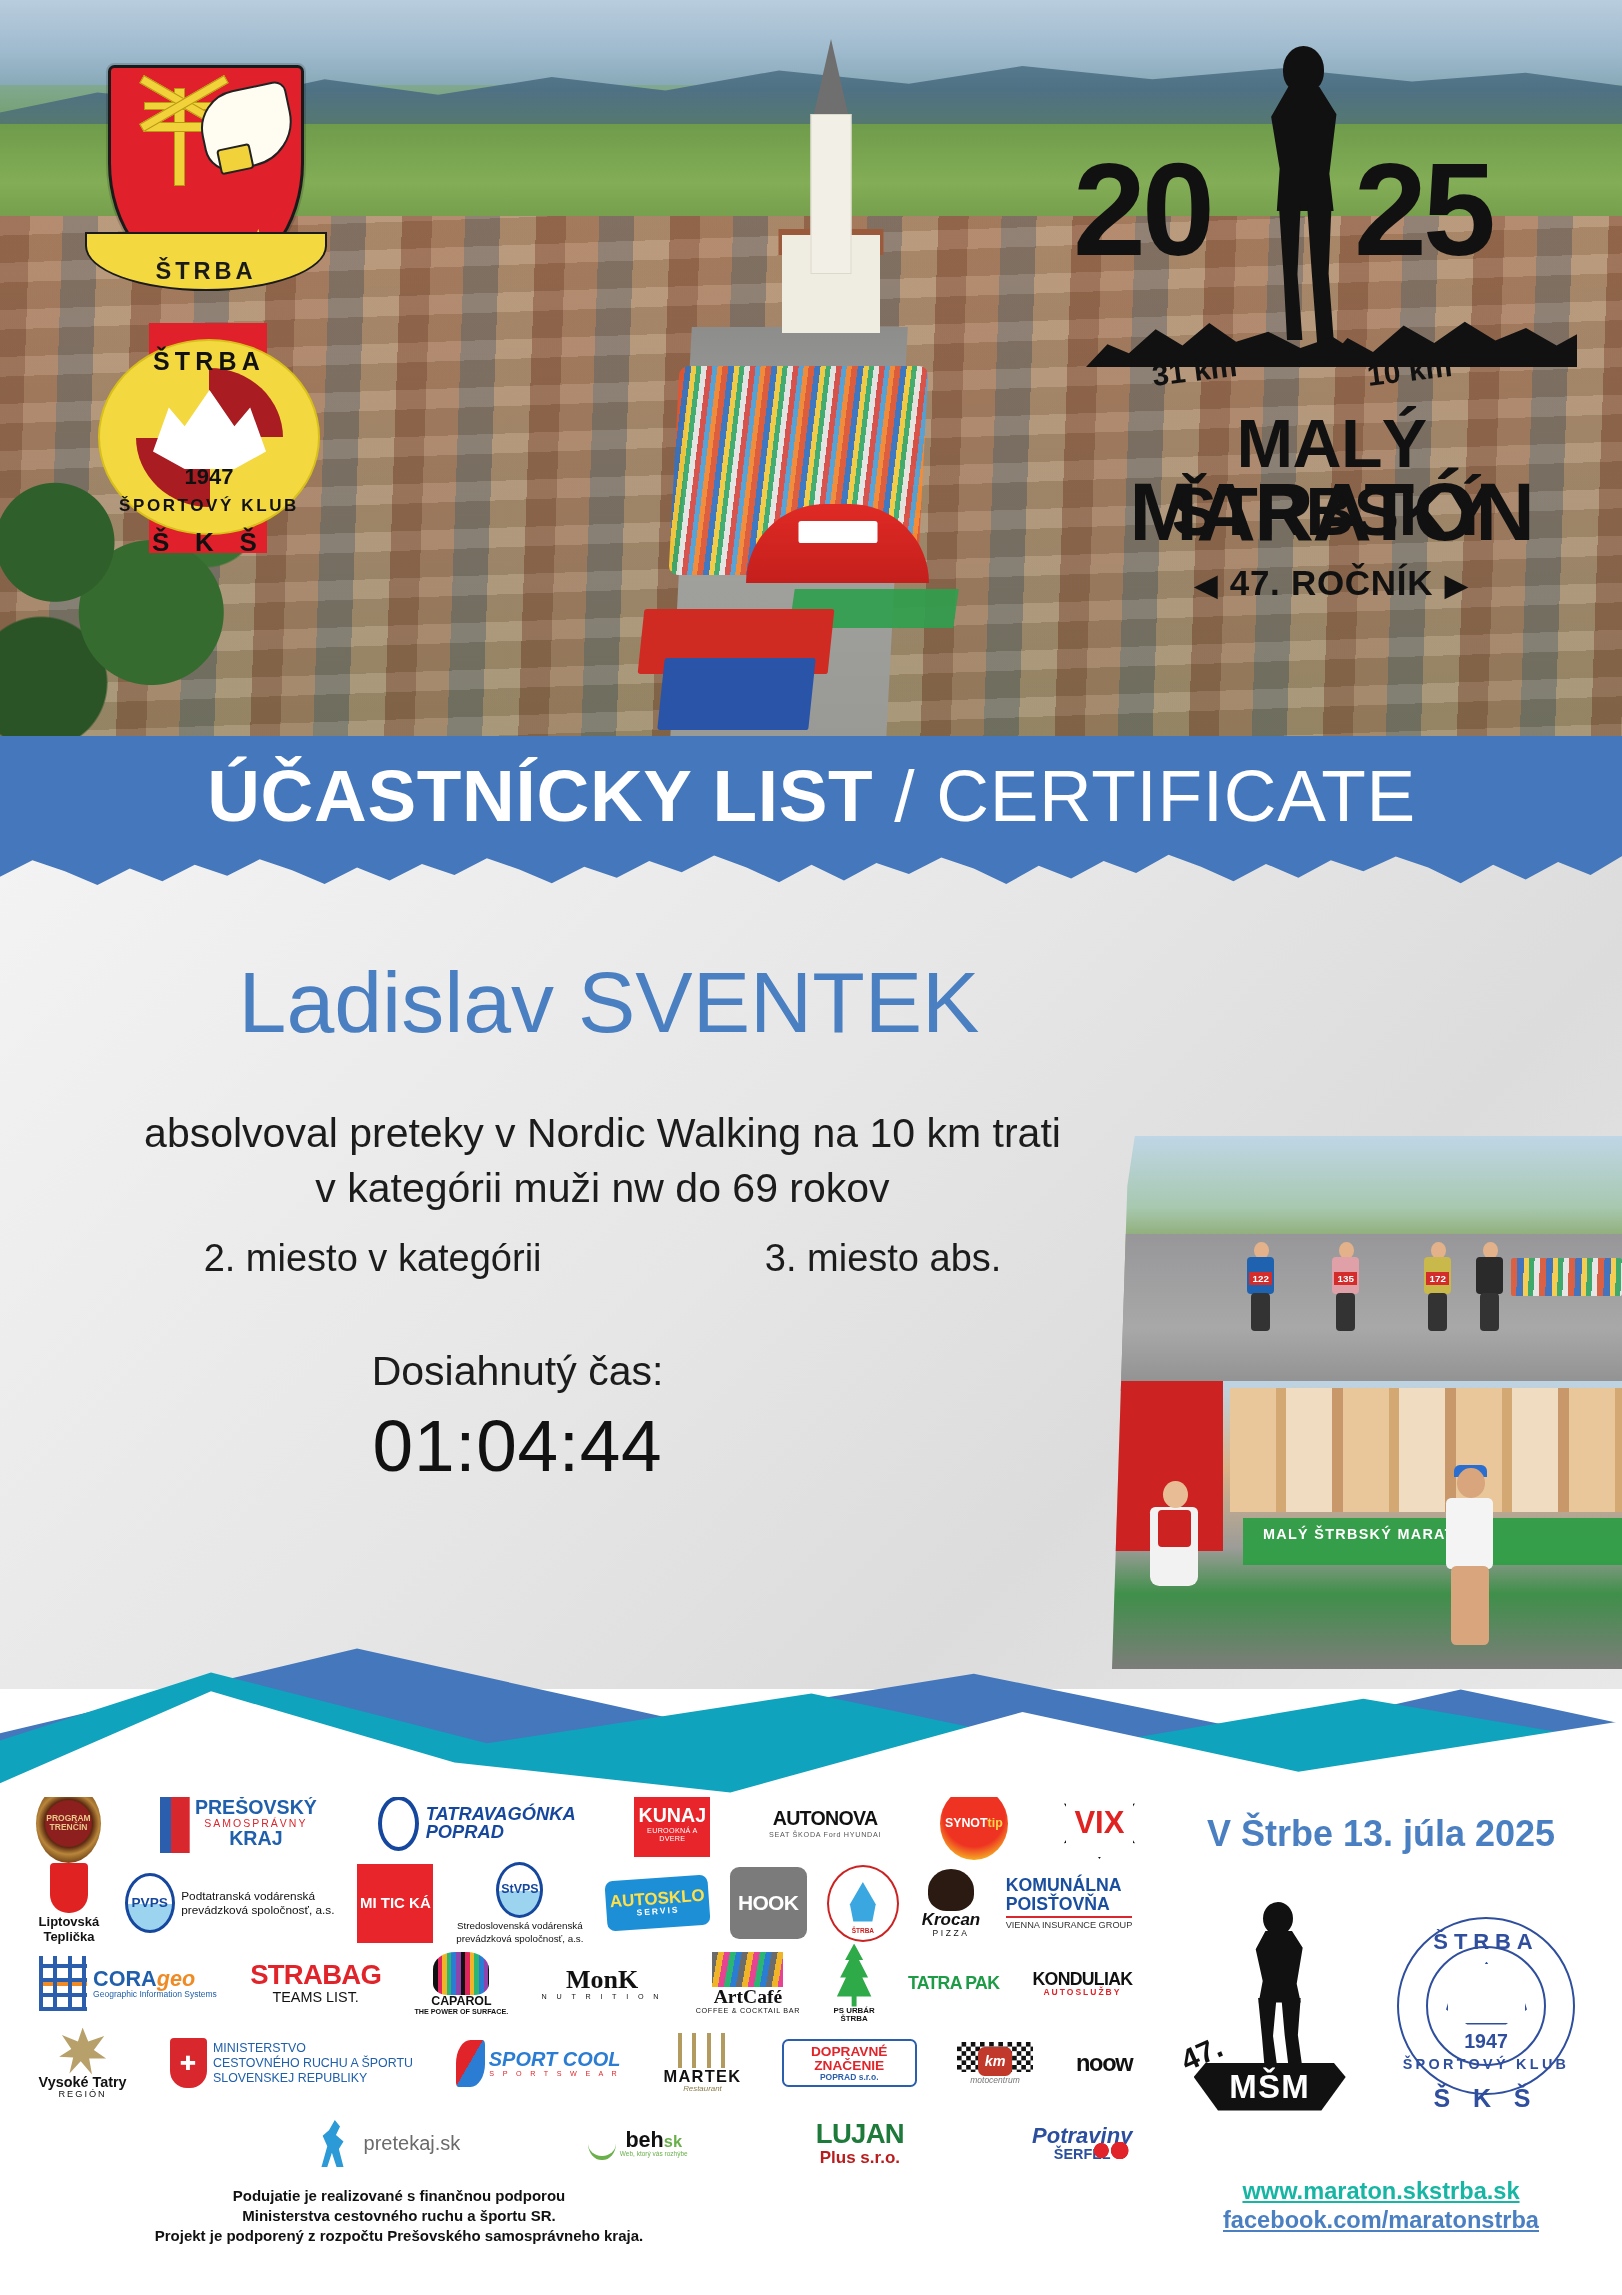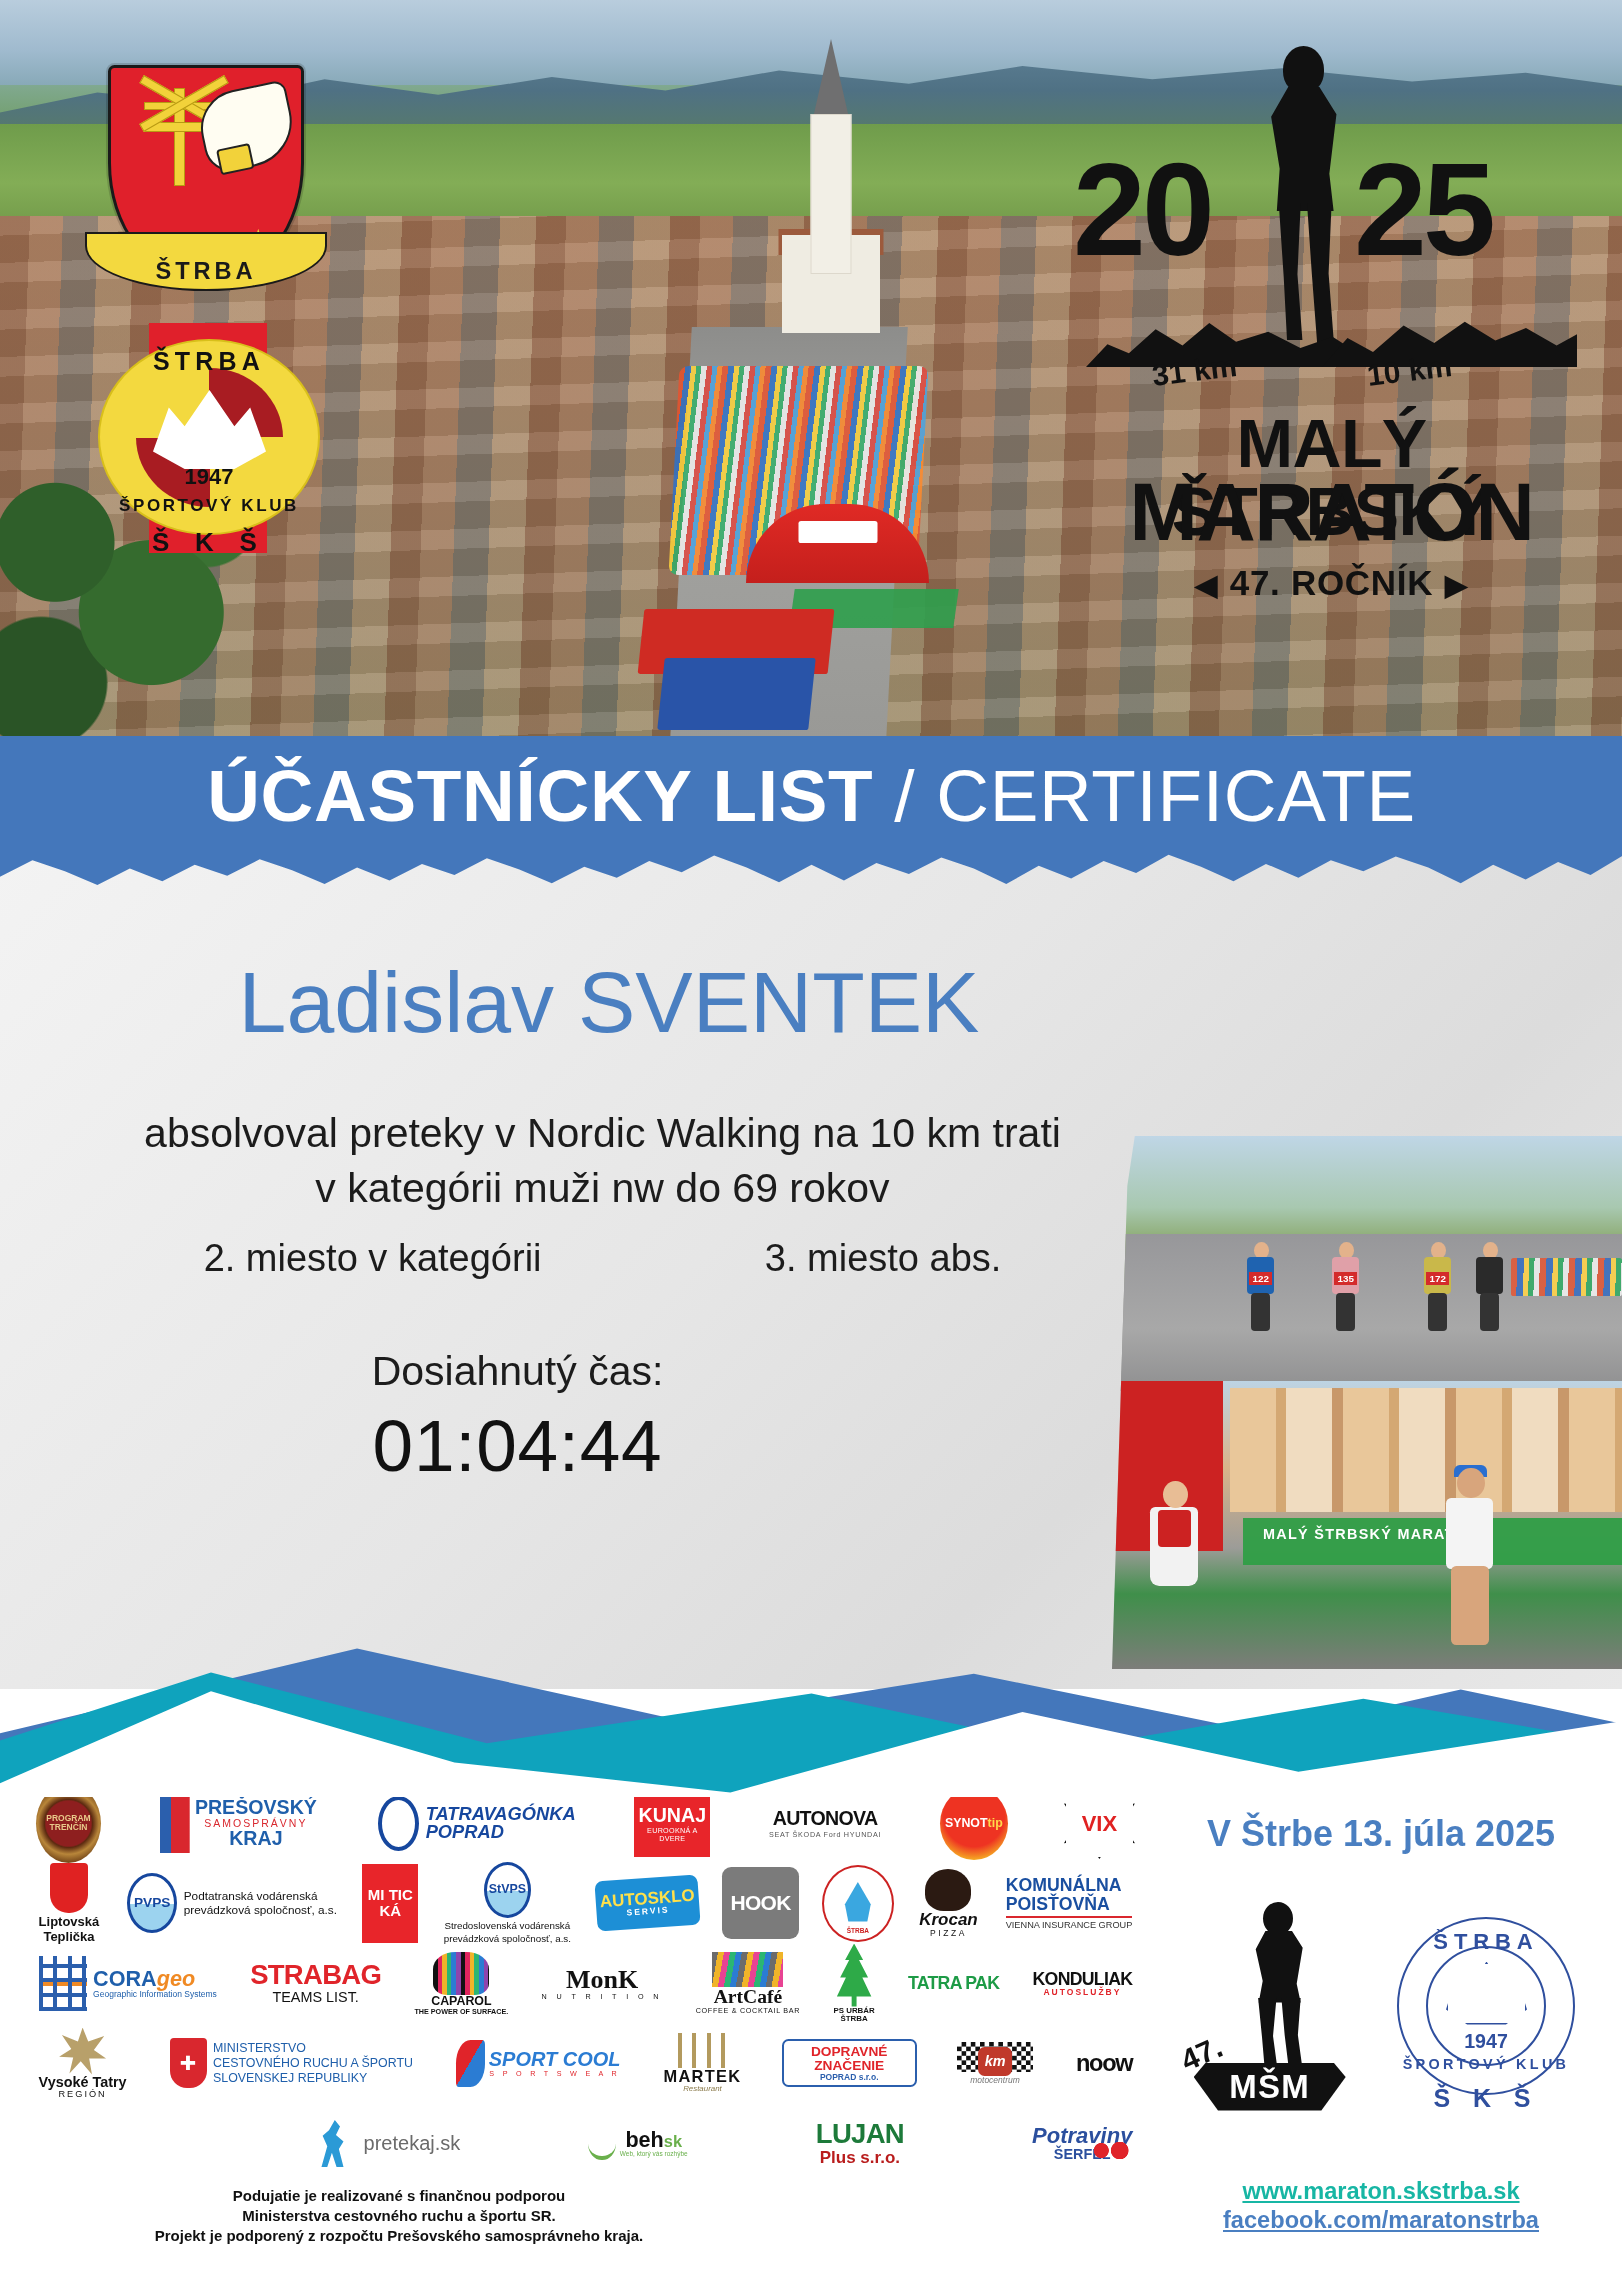--- a/index.html
+++ b/index.html
@@ -448,32 +448,32 @@
   .lg-kunaj{ width:76px;height:68px;background:#e8252a;color:#fff;flex-direction:column;
     font-weight:bold;font-size:19.6px;justify-content:center; }
   .lg-kunaj small{ font-size:7.2px;font-weight:normal;letter-spacing:0.3px;display:block;margin-top:2px; }
   .lg-autonova{ flex-direction:column;gap:2.6px; }
   .lg-autonova .nm{ font-weight:bold;font-size:19.6px;letter-spacing:-0.7px; }
   .lg-autonova .brands{ font-size:7.2px;color:#555;letter-spacing:0.7px; }
   .lg-synot{ width:68px;height:73px;border-radius:50%;
     background: radial-gradient(circle at 50% 40%, #ee3322 0 55%, #f5a623 78%, #f7c843 100%);
     color:#fff;font-weight:bold;font-size:12.4px; }
   .lg-synot em{ color:#ffd84a;font-style:normal; }
-  .lg-vix{ width:71px;height:71px;color:#e02222;font-weight:bold;font-size:22px;
+  .lg-vix{ width:71px;height:71px;color:#e02222;font-weight:bold;font-size:31px;
     background:#fff;border:2.6px solid #111;
     clip-path: polygon(50% 0%, 68% 26%, 100% 22%, 82% 50%, 100% 78%, 68% 74%, 50% 100%, 32% 74%, 0 78%, 18% 50%, 0 22%, 32% 26%); }
   .lg-liptovska{ flex-direction:column;gap:2.6px; }
   .lg-liptovska .sh{ width:38px;height:50px;background:#e02222;border-radius:3.9px 3.9px 18.3px 18.3px; }
   .lg-liptovska .tx{ font-size:13px;font-weight:bold;line-height:1.1; }
   .lg-pvps{ display:flex;align-items:center;gap:6.5px; }
   .lg-pvps .el{ width:50px;height:60px;border:3.9px solid #16479e;border-radius:50%;
     display:flex;align-items:center;justify-content:center;color:#16479e;font-weight:bold;font-size:13.7px;
     background:linear-gradient(180deg,#fff 0 52%, #9cd3ef 52% 100%); }
   .lg-pvps .tx{ font-size:11.8px;text-align:left;line-height:1.25; }
-  .lg-miticka{ width:56px;height:79px;background:#e8252a;color:#fff;font-weight:bold;font-size:15px;
+  .lg-miticka{ width:76px;height:79px;background:#e8252a;color:#fff;font-weight:bold;font-size:15px;
     flex-direction:column;justify-content:center;line-height:1.08; }
   .lg-stvps{ flex-direction:column;gap:2.6px; }
   .lg-stvps .el{ width:47px;height:56px;border:3.9px solid #16479e;border-radius:50%;
     display:flex;align-items:center;justify-content:center;color:#16479e;font-weight:bold;font-size:12.4px;
     background:linear-gradient(180deg,#fff 0 52%, #9cd3ef 52% 100%); }
   .lg-stvps .tx{ font-size:9.8px;line-height:1.25; }
   .lg-autosklo{ width:103px;height:50px;background:#1d8fd6;border-radius:7.9px;
     color:#ffe04a;font-weight:bold;font-size:17px;flex-direction:column;transform:rotate(-4deg); }
   .lg-autosklo small{ font-size:8.5px;color:#fff;letter-spacing:2px; }
   .lg-hook{ width:77px;height:72px;background:#7b7b7b;border-radius:9.2px;

